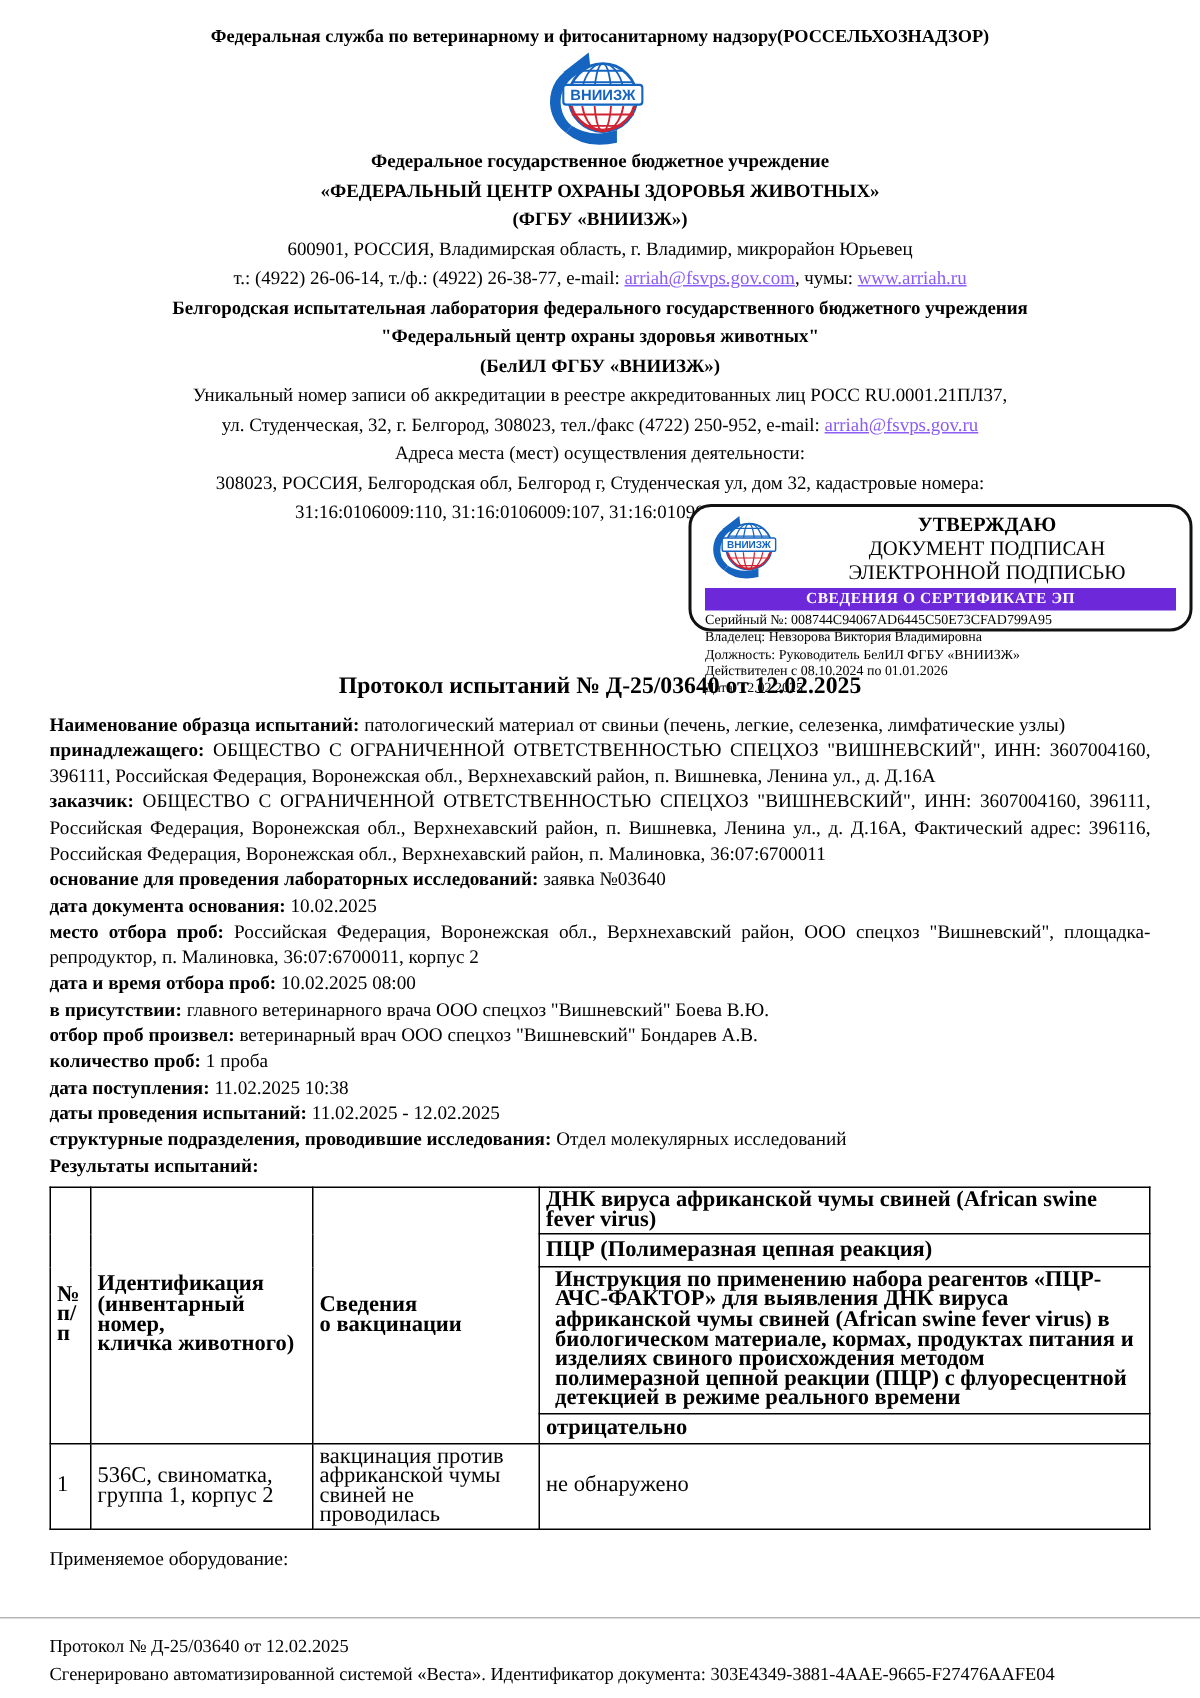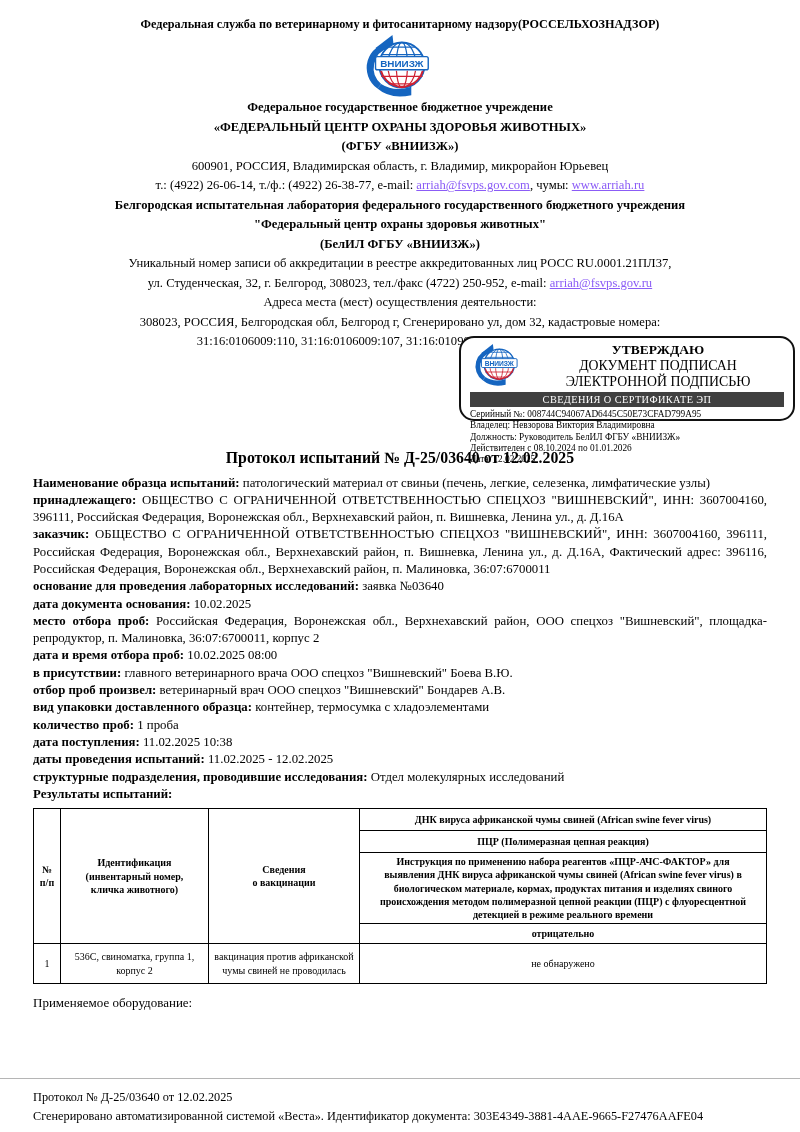--- a/index.html
+++ b/index.html
@@ -22,39 +22,39 @@
     position:absolute; left:459px; top:336px; width:336px; height:85px;
     border:2.5px solid #111; border-radius:15px; background:#fff;
     padding:4px 9px 0 9px; z-index:5;
   }
   .stamp-top { position:relative; min-height:48px; }
   .stamp-logo { position:absolute; left:0; top:1px; }
   .stamp-head { margin-left:62px; text-align:center; }
   .stamp-approve { font-size:13.5px; line-height:16px; }
   .stamp-signed { font-size:13.8px; line-height:15.5px; }
   .stamp-bar {
-    background:#404040; color:#fff; text-align:center;
-    font-size:10.3px; font-weight:normal; line-height:15px; letter-spacing:.4px;
+    background:#6d28d9; color:#fff; text-align:center;
+    font-size:10.3px; font-weight:bold; line-height:15px; letter-spacing:.4px;
     margin:2px 0 2px 0;
   }
   .stamp-detail { font-size:9.3px; line-height:11.3px; text-align:left; white-space:nowrap; }
 
   
   .stamp-spacer { height:96px; }
   .title { text-align:center; font-size:15.8px; line-height:20px; }
 
   
   .fields { margin-top:7px; }
   .field { font-size:12.8px; line-height:17.3px; text-align:justify; }
 
   
   table.results { border-collapse:collapse; width:734px; margin-top:5px; table-layout:fixed; }
   table.results td {
-    border:1px solid #000; text-align:center; vertical-align:middle;
-    font-size:10px; line-height:13.2px; padding:2px 4px;
+    border:1px solid #000; text-align:left; vertical-align:middle;
+    font-size:15px; line-height:13.2px; padding:2px 4px;
   }
   table.results td.desc { padding:2px 10px; }
   .pre { white-space:pre-line; }
   tr.hrow1 td.span4 { height:22px; }
   tr.hrow2 td { height:22px; }
   tr.hrow4 td { height:20px; }
   tr.drow td { height:40px; }
 
   .equipment { margin-top:10px; font-size:13px; line-height:17px; }
 
@@ -110,21 +110,21 @@
     <div class="hline b">«ФЕДЕРАЛЬНЫЙ ЦЕНТР ОХРАНЫ ЗДОРОВЬЯ ЖИВОТНЫХ»</div>
     <div class="hline b">(ФГБУ «ВНИИЗЖ»)</div>
     <div class="hline">600901, РОССИЯ, Владимирская область, г. Владимир, микрорайон Юрьевец</div>
     <div class="hline"><span>т.: (4922) 26-06-14, т./ф.: (4922) 26-38-77, e-mail: </span><a class="link">arriah@fsvps.gov.com</a><span>, чумы: </span><a class="link">www.arriah.ru</a></div>
     <div class="hline b">Белгородская испытательная лаборатория федерального государственного бюджетного учреждения</div>
     <div class="hline b">"Федеральный центр охраны здоровья животных"</div>
     <div class="hline b">(БелИЛ ФГБУ «ВНИИЗЖ»)</div>
     <div class="hline">Уникальный номер записи об аккредитации в реестре аккредитованных лиц РОСС RU.0001.21ПЛ37,</div>
     <div class="hline"><span>ул. Студенческая, 32, г. Белгород, 308023, тел./факс (4722) 250-952, e-mail: </span><a class="link">arriah@fsvps.gov.ru</a></div>
     <div class="hline">Адреса места (мест) осуществления деятельности:</div>
-    <div class="hline">308023, РОССИЯ, Белгородская обл, Белгород г, Сгенерировано ул, дом 32, кадастровые номера:</div>
+    <div class="hline">308023, РОССИЯ, Белгородская обл, Белгород г, Студенческая ул, дом 32, кадастровые номера:</div>
     <div class="hline">31:16:0106009:110, 31:16:0106009:107, 31:16:0109003:213, 31:16:0106009:93</div>
   </header>
 
   <div class="stamp">
     <div class="stamp-top">
       <svg class="stamp-logo" width="56" height="44" viewBox="0 0 88 68">
           <use href="#vniizh-logo"></use>
         </svg>
       <div class="stamp-head">
         <div class="stamp-approve b">УТВЕРЖДАЮ</div>
@@ -147,21 +147,20 @@
   <div class="fields">
     <div class="field"><span class="b">Наименование образца испытаний:</span> <span>патологический материал от свиньи (печень, легкие, селезенка, лимфатические узлы)</span></div>
     <div class="field"><span class="b">принадлежащего:</span> <span>ОБЩЕСТВО С ОГРАНИЧЕННОЙ ОТВЕТСТВЕННОСТЬЮ СПЕЦХОЗ "ВИШНЕВСКИЙ", ИНН: 3607004160, 396111, Российская Федерация, Воронежская обл., Верхнехавский район, п. Вишневка, Ленина ул., д. Д.16А</span></div>
     <div class="field"><span class="b">заказчик:</span> <span>ОБЩЕСТВО С ОГРАНИЧЕННОЙ ОТВЕТСТВЕННОСТЬЮ СПЕЦХОЗ "ВИШНЕВСКИЙ", ИНН: 3607004160, 396111, Российская Федерация, Воронежская обл., Верхнехавский район, п. Вишневка, Ленина ул., д. Д.16А, Фактический адрес: 396116, Российская Федерация, Воронежская обл., Верхнехавский район, п. Малиновка, 36:07:6700011</span></div>
     <div class="field"><span class="b">основание для проведения лабораторных исследований:</span> <span>заявка №03640</span></div>
     <div class="field"><span class="b">дата документа основания:</span> <span>10.02.2025</span></div>
     <div class="field"><span class="b">место отбора проб:</span> <span>Российская Федерация, Воронежская обл., Верхнехавский район, ООО спецхоз "Вишневский", площадка-репродуктор, п. Малиновка, 36:07:6700011, корпус 2</span></div>
     <div class="field"><span class="b">дата и время отбора проб:</span> <span>10.02.2025 08:00</span></div>
     <div class="field"><span class="b">в присутствии:</span> <span>главного ветеринарного врача ООО спецхоз "Вишневский" Боева В.Ю.</span></div>
     <div class="field"><span class="b">отбор проб произвел:</span> <span>ветеринарный врач ООО спецхоз "Вишневский" Бондарев А.В.</span></div>
-    <div class="field"><span class="b">вид упаковки доставленного образца:</span> <span>контейнер, термосумка с хладоэлементами</span></div>
     <div class="field"><span class="b">количество проб:</span> <span>1 проба</span></div>
     <div class="field"><span class="b">дата поступления:</span> <span>11.02.2025 10:38</span></div>
     <div class="field"><span class="b">даты проведения испытаний:</span> <span>11.02.2025 - 12.02.2025</span></div>
     <div class="field"><span class="b">структурные подразделения, проводившие исследования:</span> <span>Отдел молекулярных исследований</span></div>
     <div class="field"><span class="b">Результаты испытаний:</span> <span></span></div>
   </div>
 
   <table class="results">
     <colgroup>
         <col style="width:27px">

